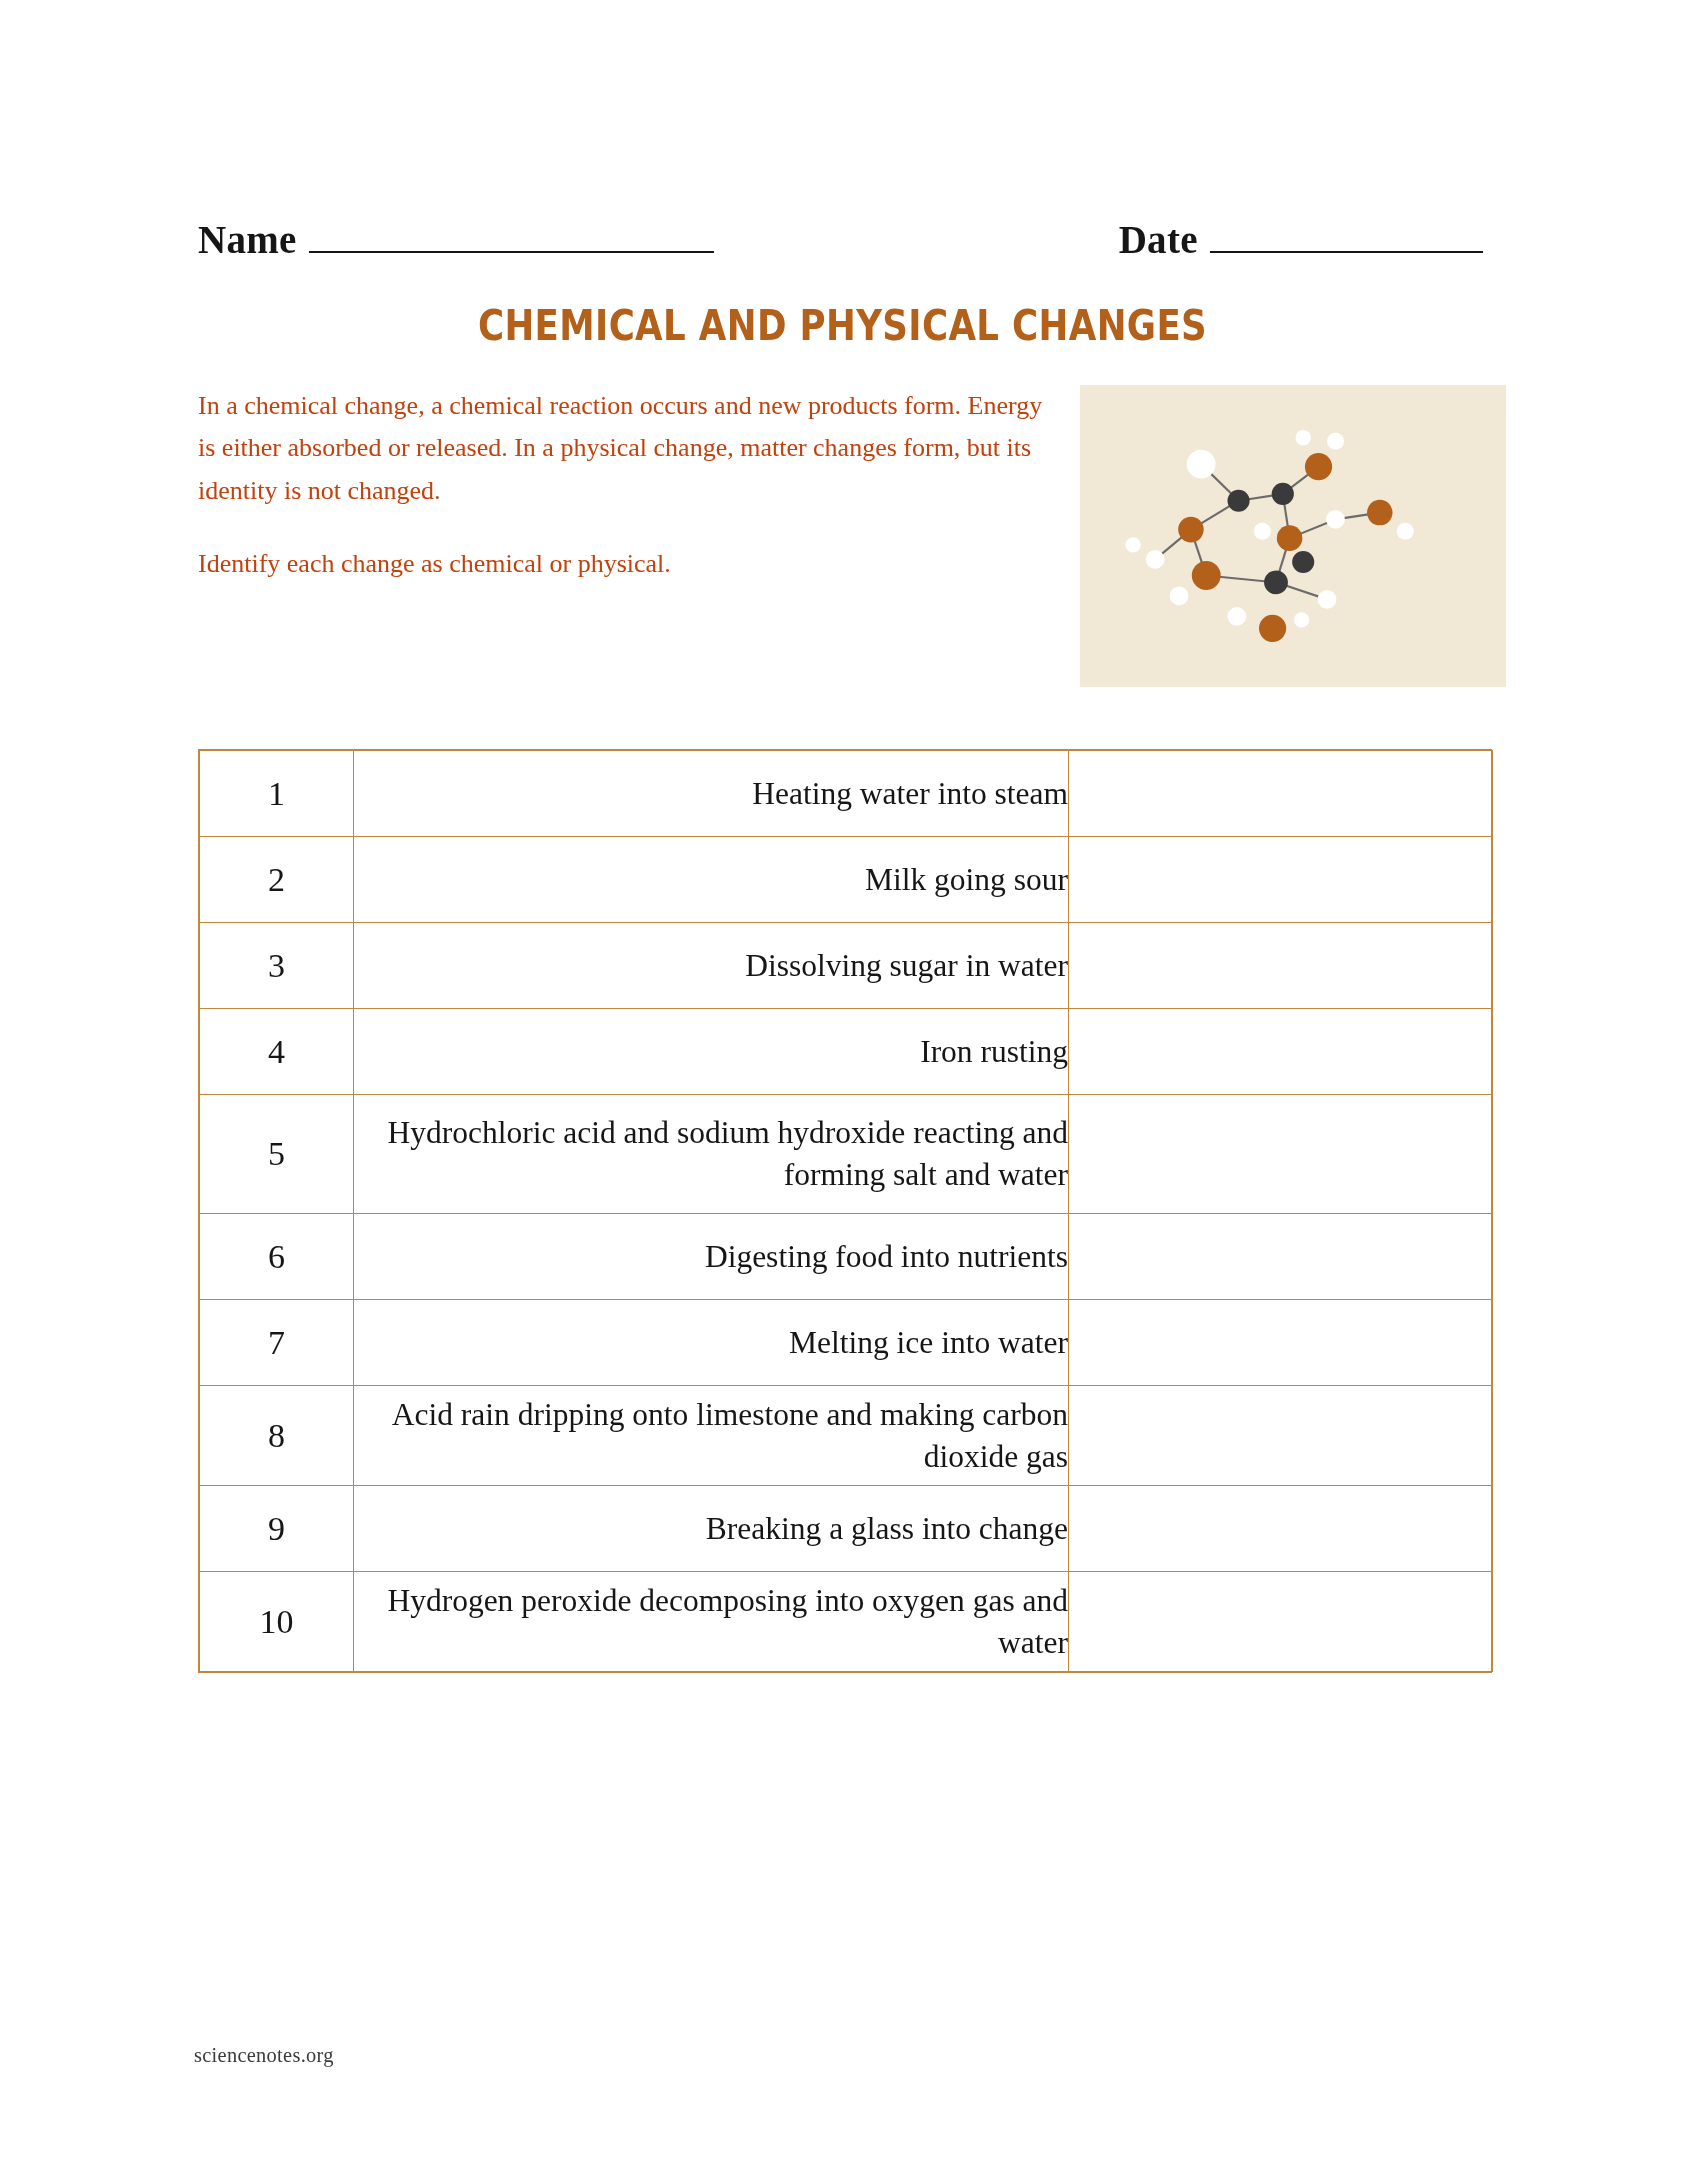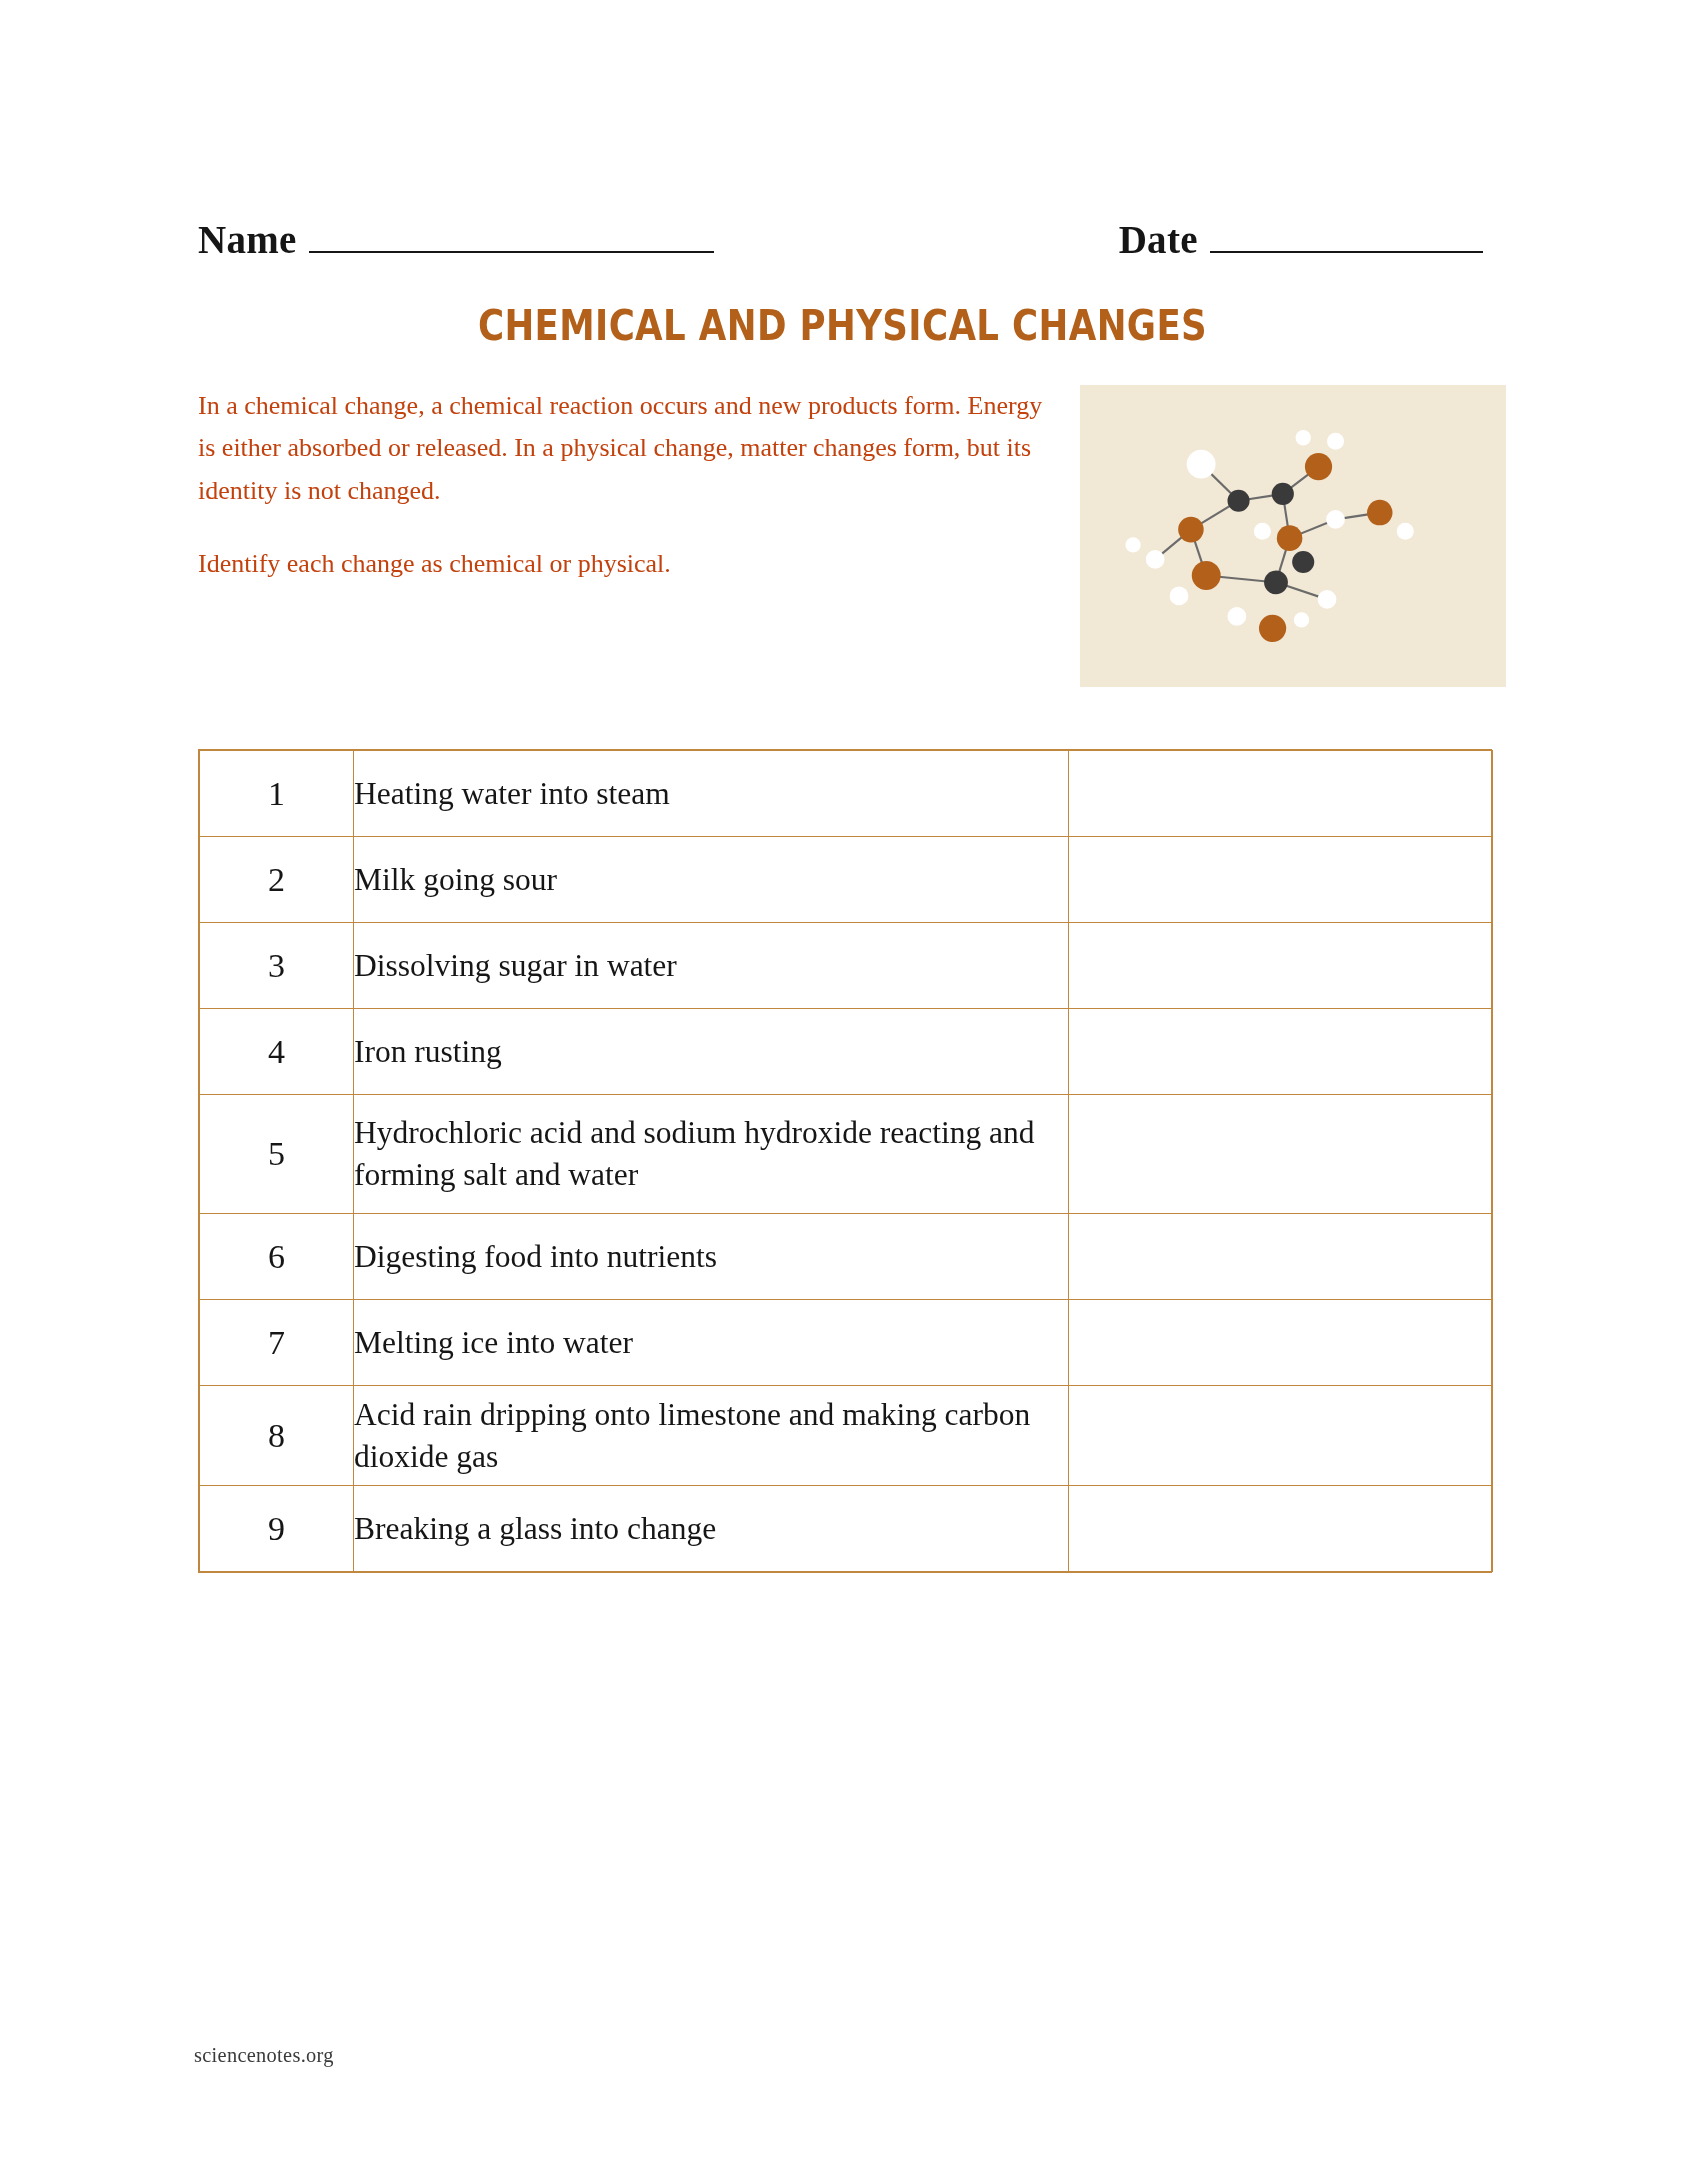--- a/index.html
+++ b/index.html
@@ -115,20 +115,21 @@
     text-align: center;
     font-size: 34px;
     color: #161616;
   }
   td.desc {
     width: 714px;
     font-size: 31.5px;
     line-height: 1.32;
     padding: 15.3px 0 15.3px 29px;
     color: #161616;
+    text-align: right;
   }
   td.answer {
     width: 423px;
   }
   .row-1 td, .row-2 td, .row-3 td, .row-4 td,
   .row-6 td, .row-7 td, .row-9 td { height: 85px; }
   .row-5 td { height: 118px; }
   .row-8 td, .row-10 td { height: 99px; }
 
   
@@ -249,20 +250,25 @@
         <tr class="row-8">
           <td class="num">8</td>
           <td class="desc">Acid rain dripping onto limestone and making carbon dioxide gas</td>
           <td class="answer"></td>
         </tr>
         <tr class="row-9">
           <td class="num">9</td>
           <td class="desc">Breaking a glass into change</td>
           <td class="answer"></td>
         </tr>
+        <tr class="row-10">
+          <td class="num">10</td>
+          <td class="desc">Hydrogen peroxide decomposing into oxygen gas and water</td>
+          <td class="answer"></td>
+        </tr>
       </tbody>
     </table>
   </div>
 
   <div class="footer">sciencenotes.org</div>
 
 </div>
 
 
 </body></html>

